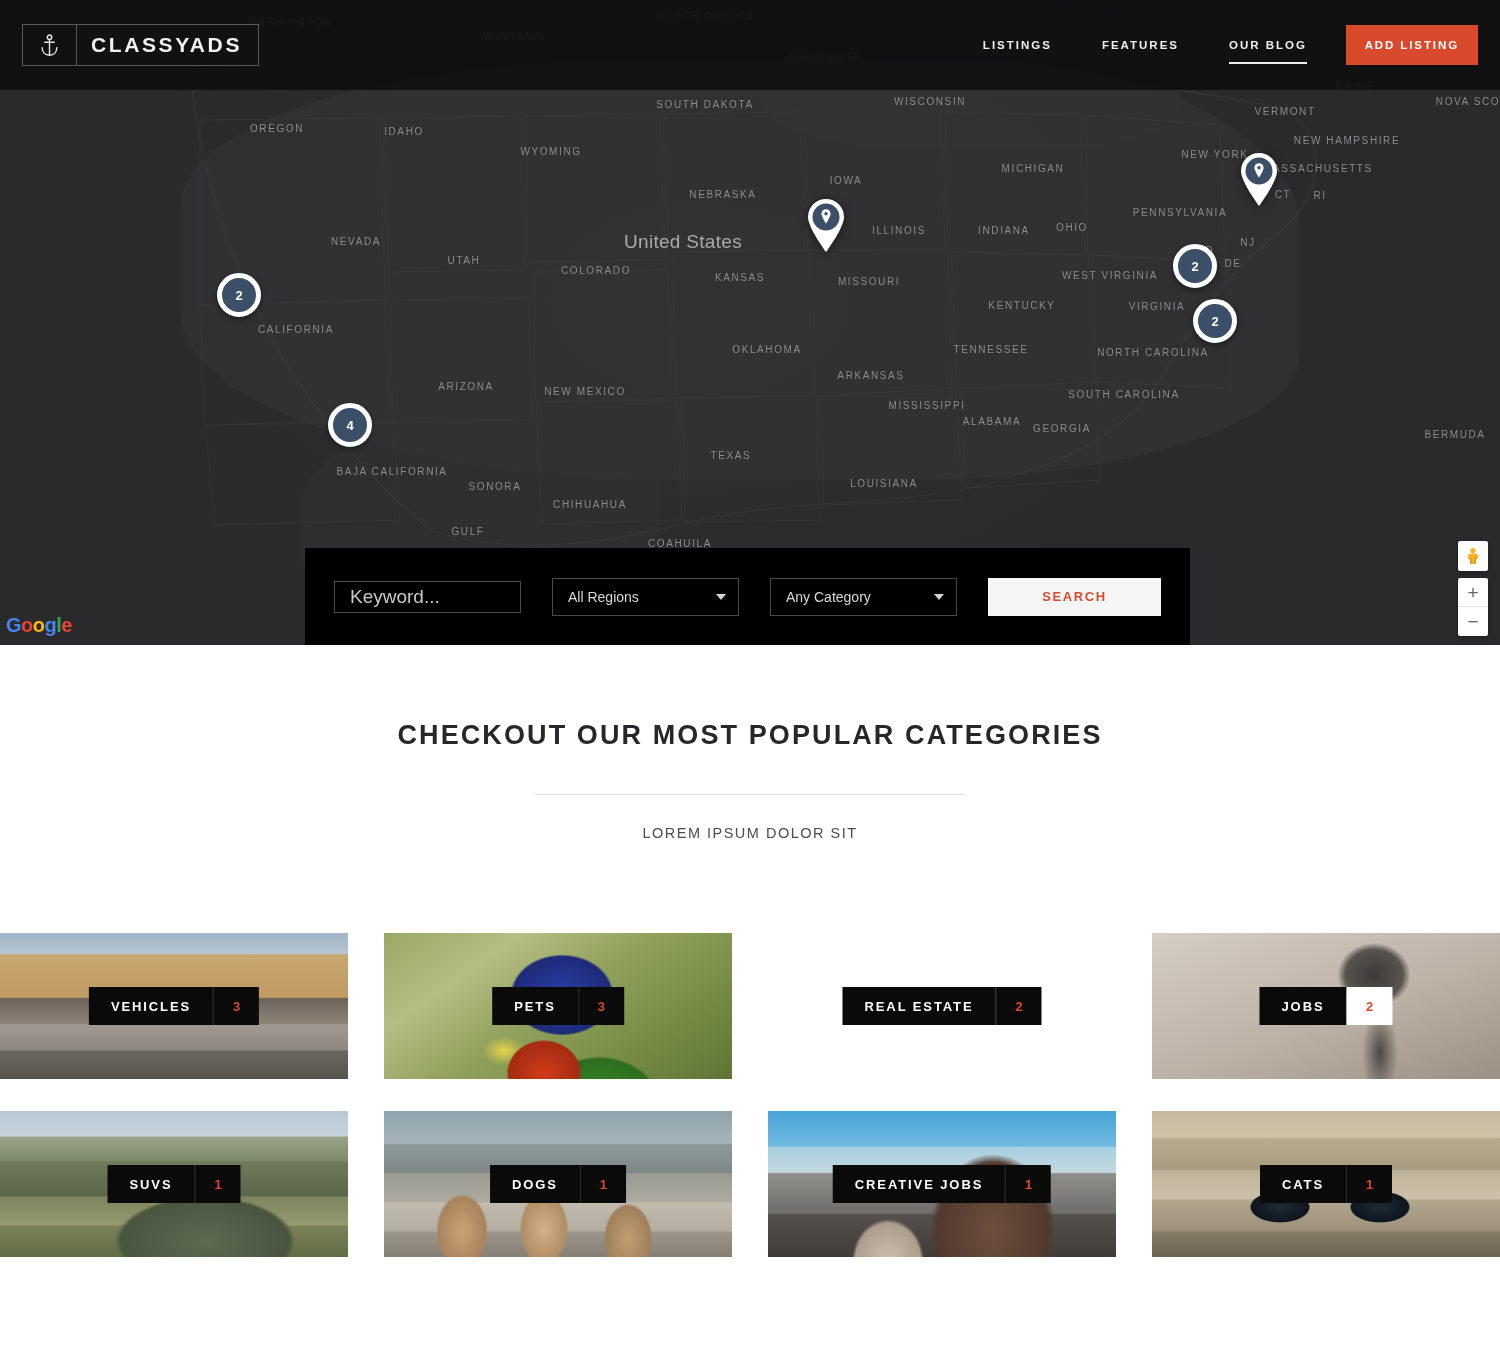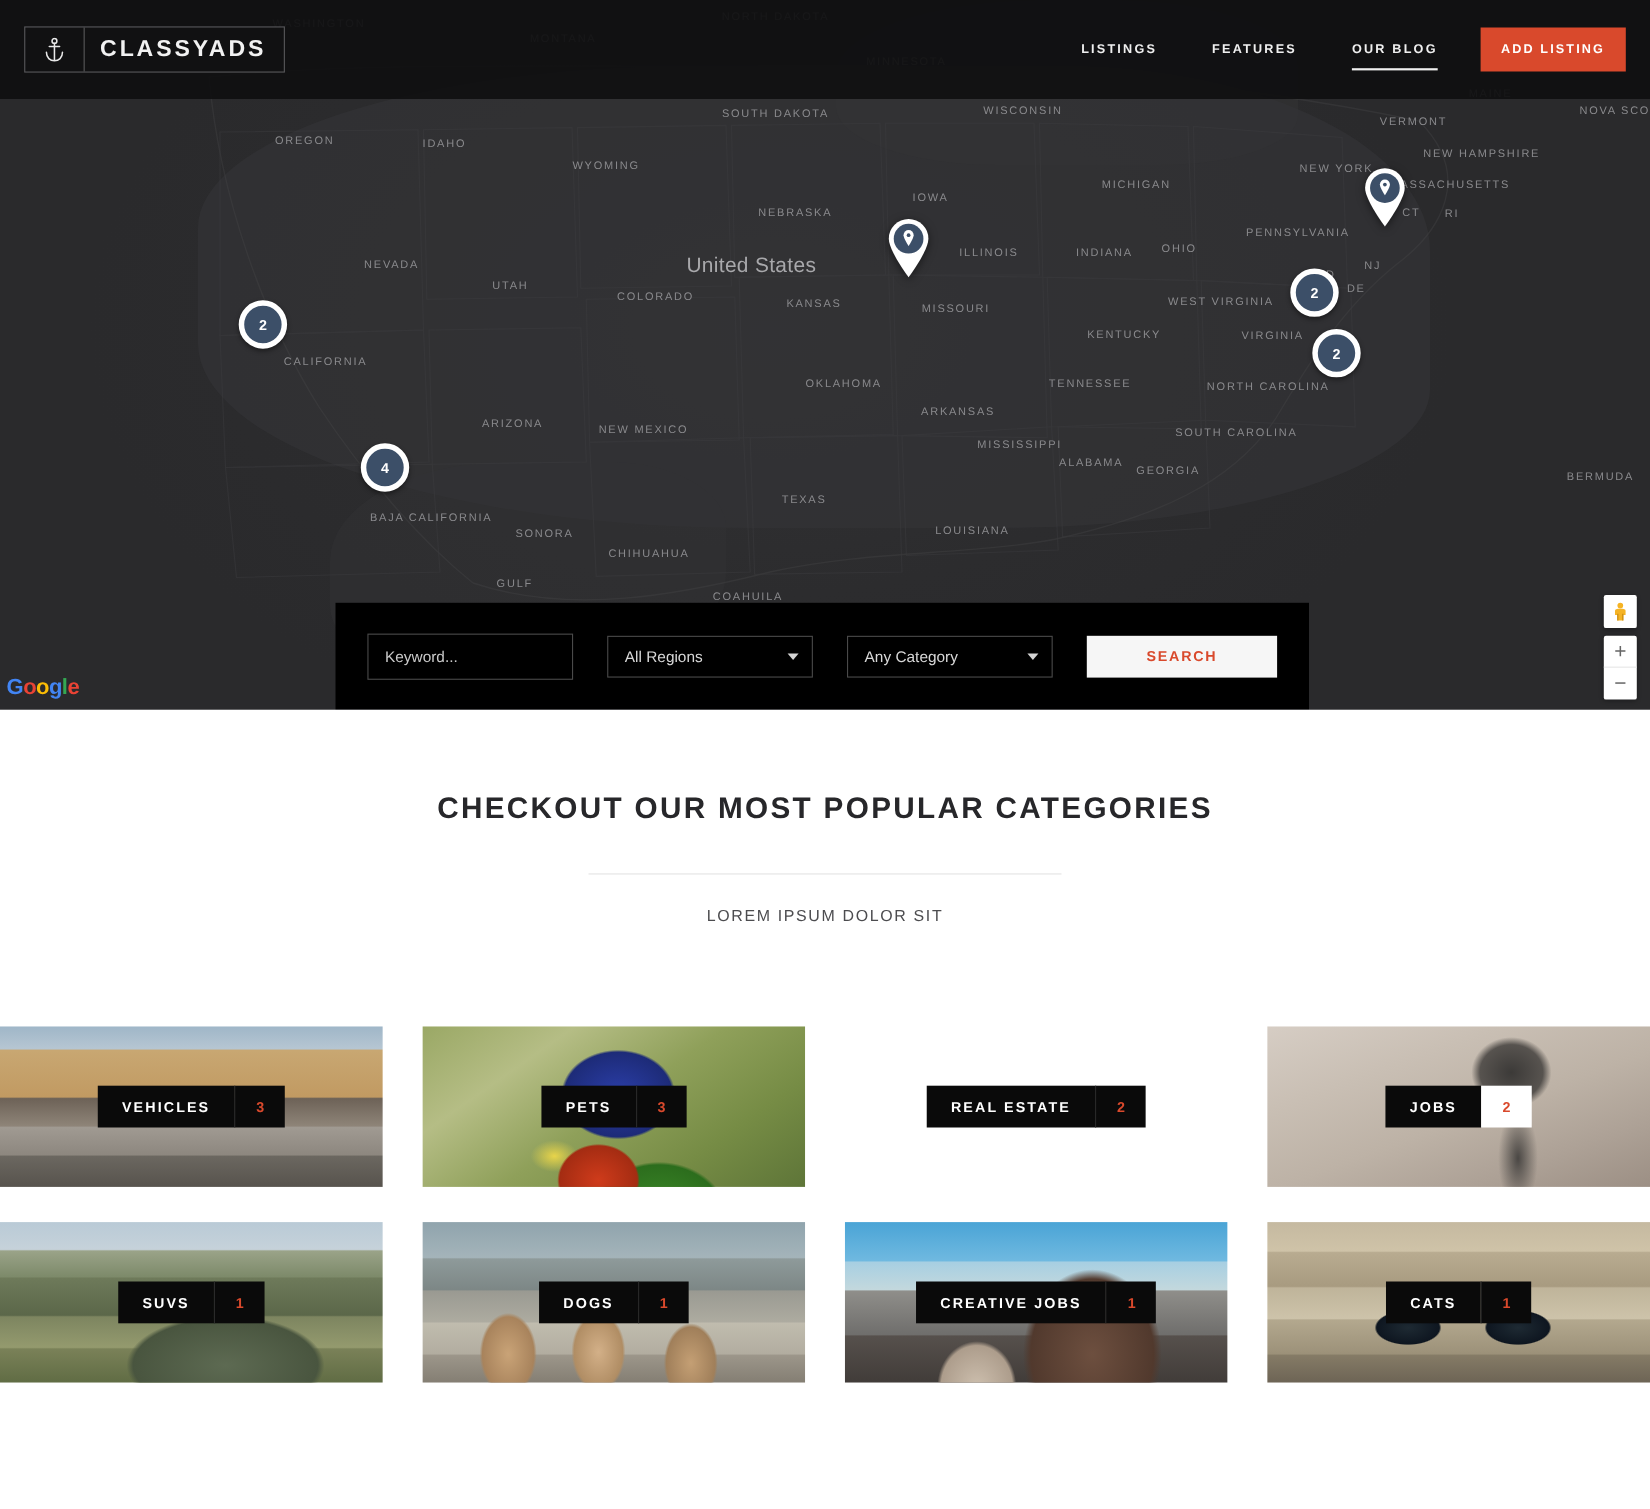--- a/index.html
+++ b/index.html
@@ -159,23 +159,23 @@
   
   .search-panel {
     position: absolute; left: 305px; top: 548px;
     width: 885px; height: 97px;
     background: #000;
     display: flex; align-items: center;
     padding: 0 29px; gap: 31px;
     z-index: 30;
   }
   .search-field {
-    height: 42px; background: #000;
+    height: 32px; background: #000;
     border: 1px solid #4a4a4a;
-    color: #cfcfcf; font-size: 14px;
+    color: #cfcfcf; font-size: 19px;
     padding: 0 15px;
     font-family: "Liberation Sans", sans-serif;
     outline: none;
   }
   .search-field::placeholder { color: #c9c9c9; }
   .kw { width: 187px; }
   .sel-wrap { position: relative; }
   .sel-wrap .caret {
     position: absolute; right: 13px; top: 50%;
     transform: translateY(-50%);

